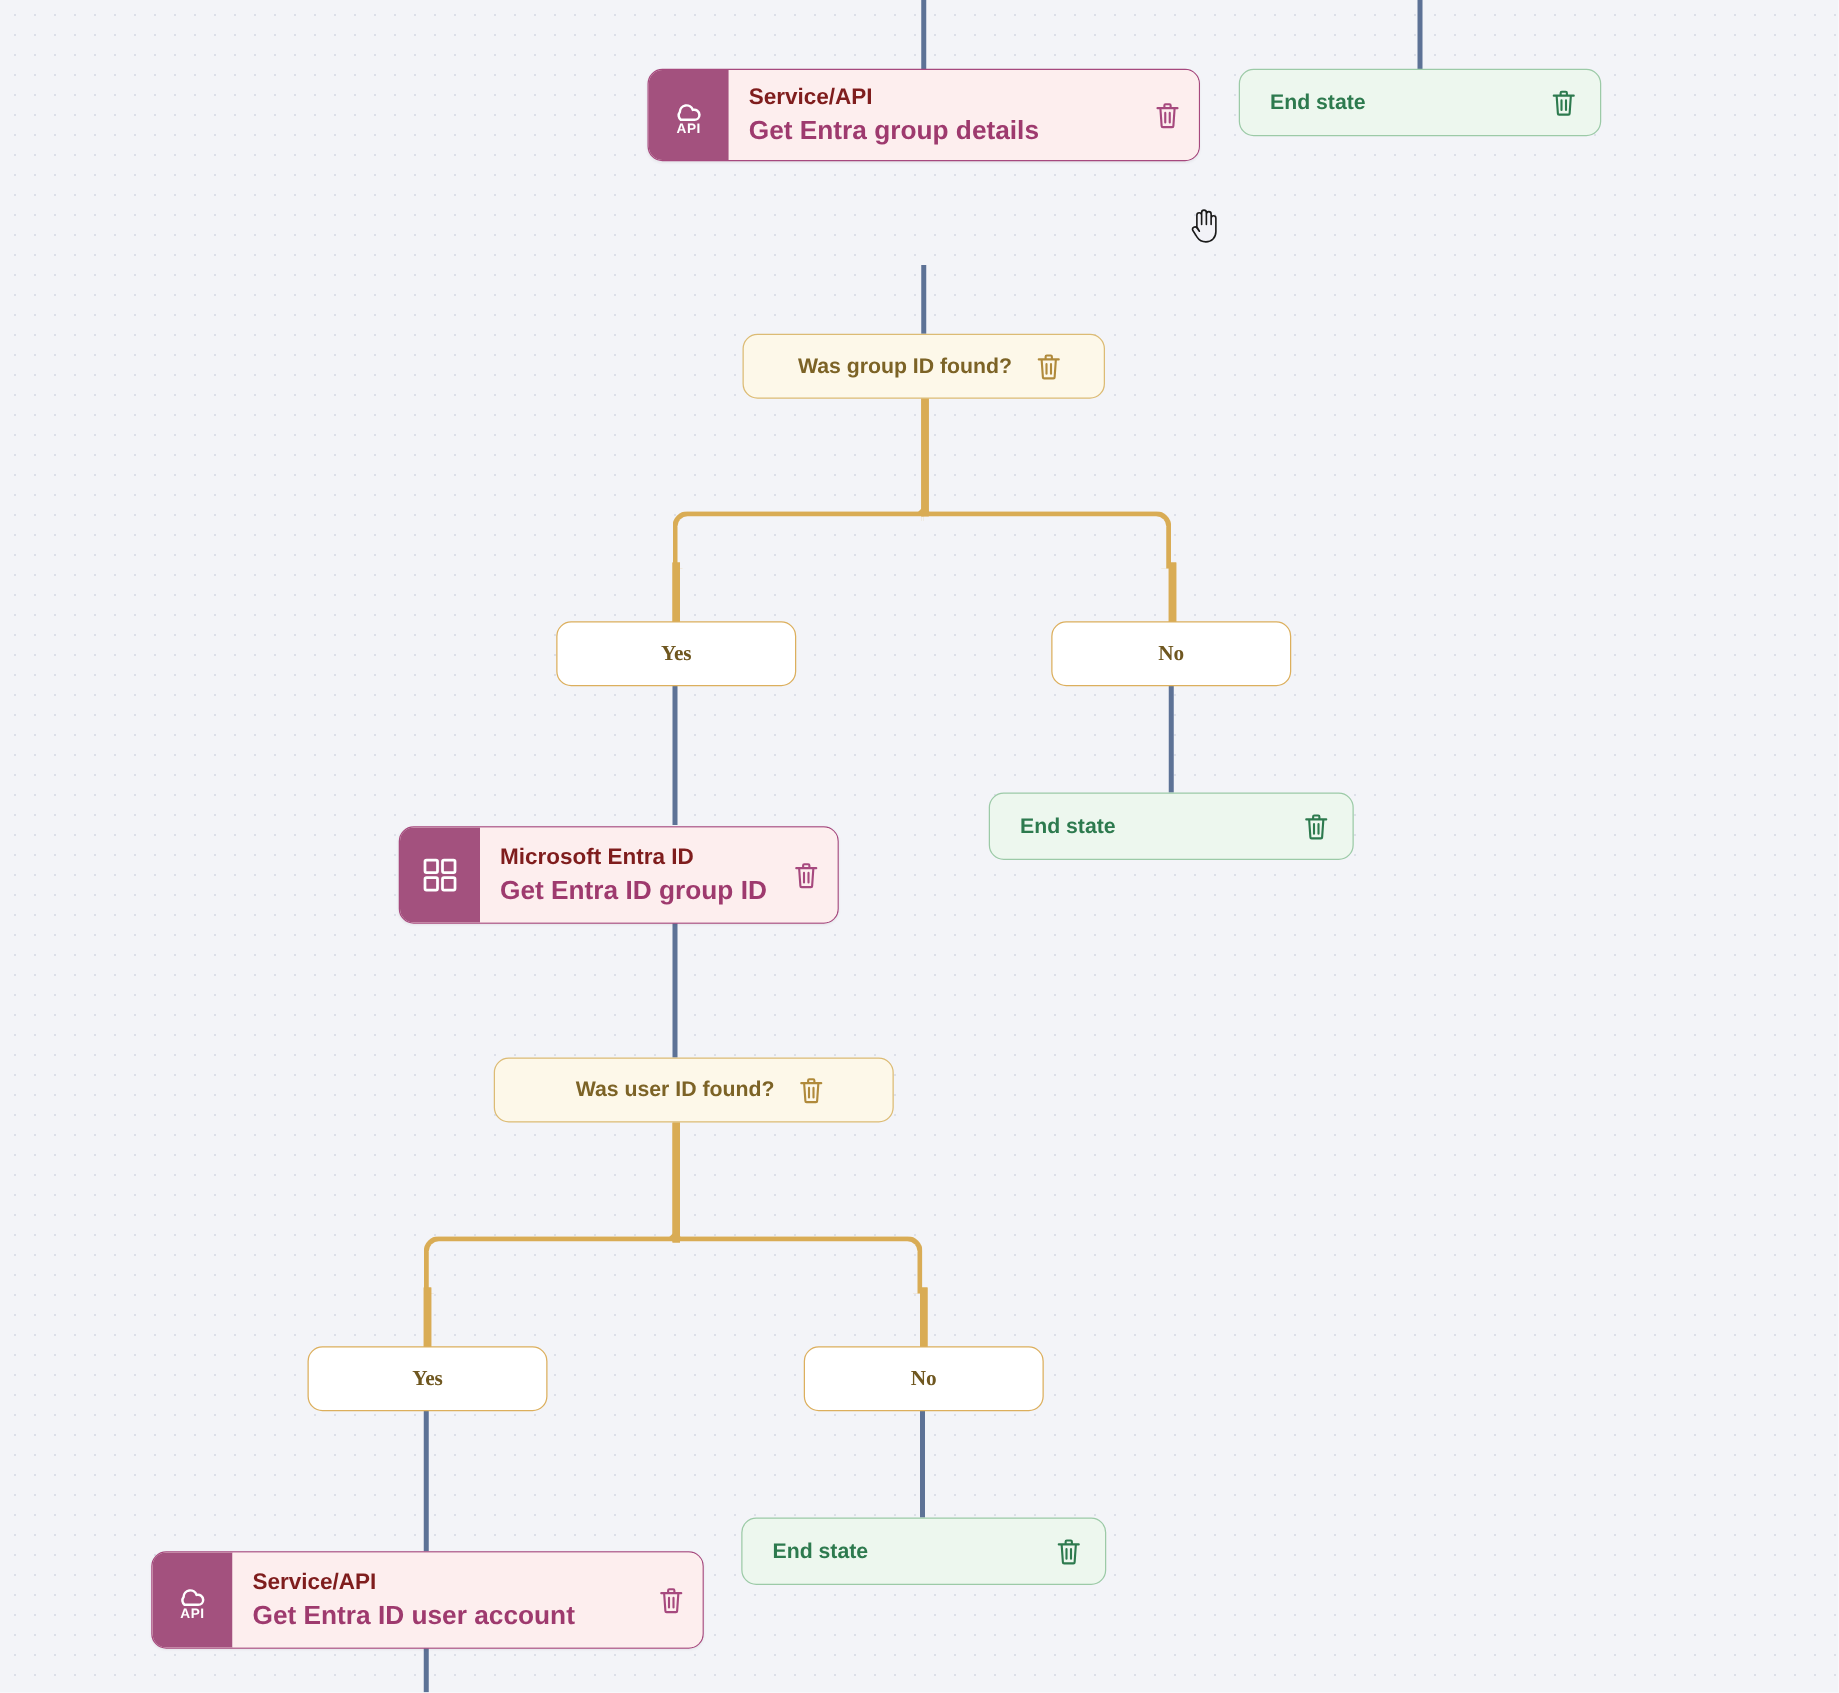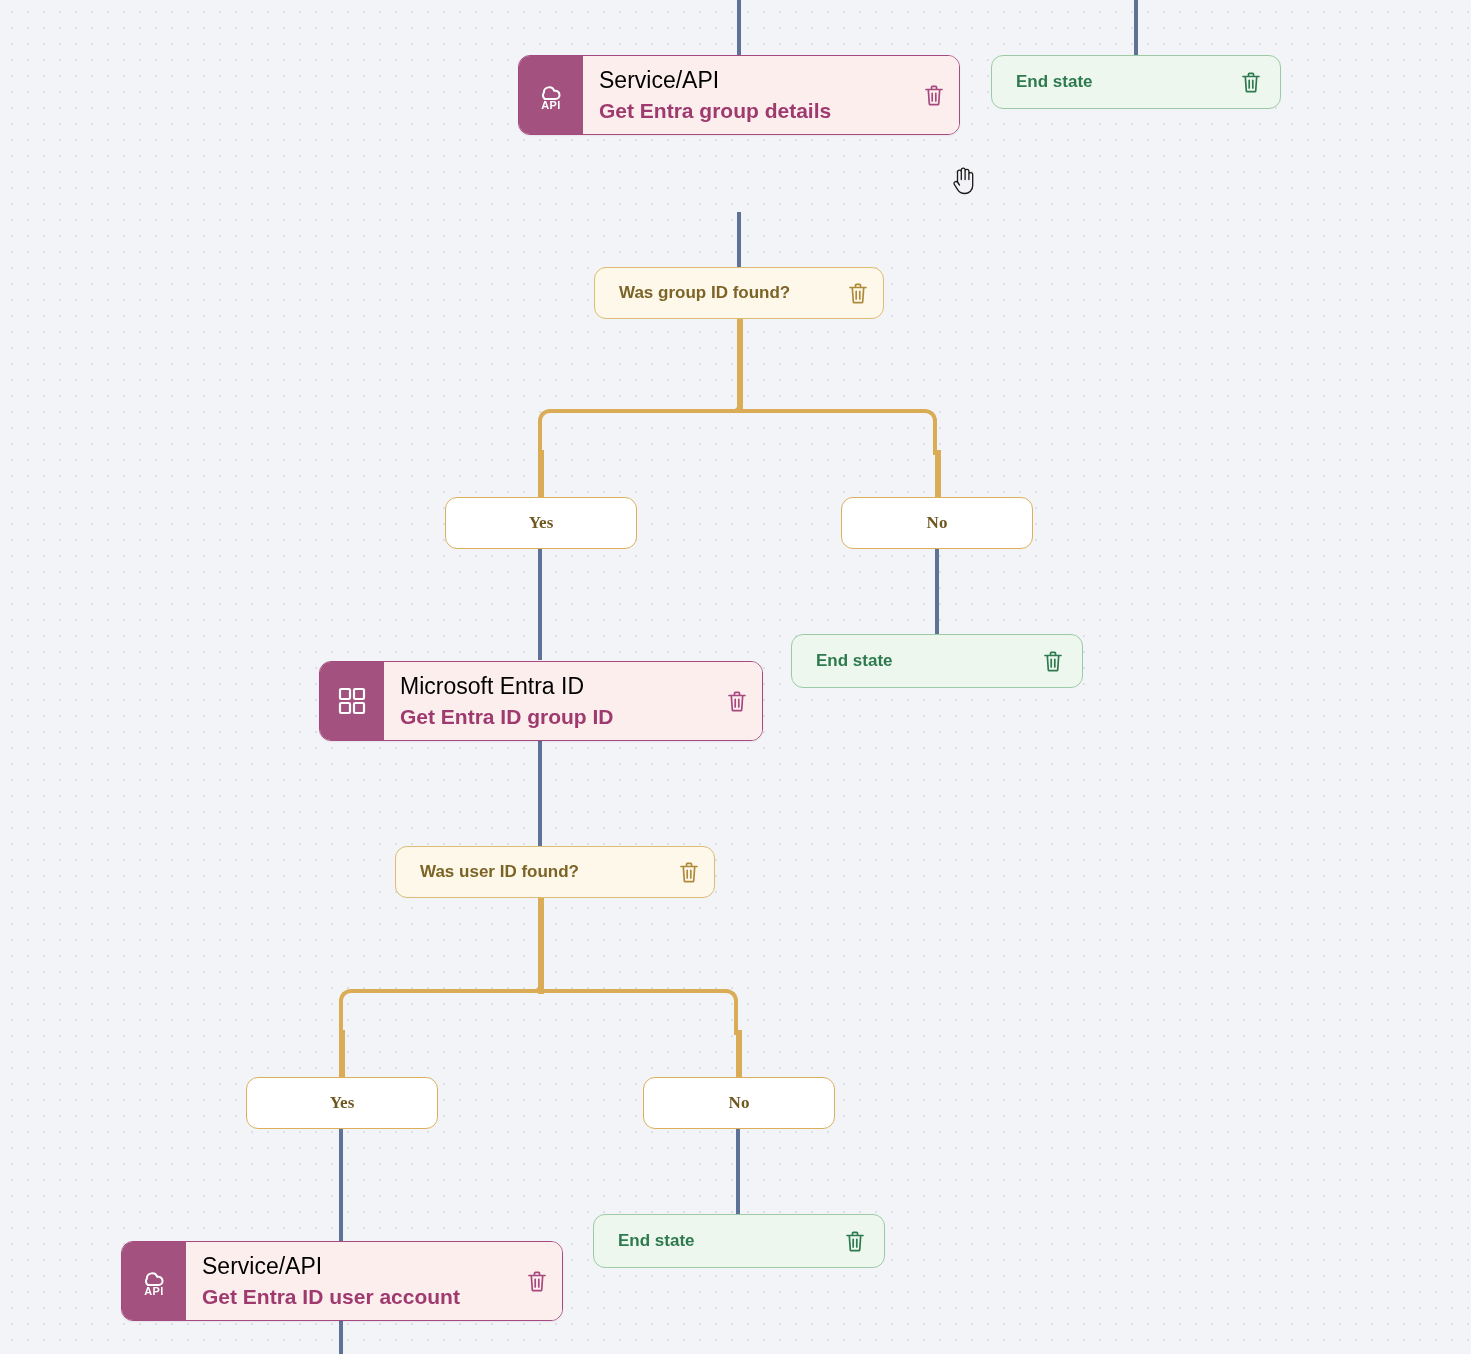--- a/index.html
+++ b/index.html
@@ -72,24 +72,24 @@
   .node-card .card-body {
     flex: 1 1 auto;
     display: flex;
     align-items: center;
     justify-content: space-between;
     padding: 10px 14px 10px 16px;
     background: #fdeeee;
   }
   .node-card .titles { display: flex; flex-direction: column; gap: 1px; }
   .node-card .subtitle {
-    font-size: 23px;
-    color: #000000;
+    font-size: 18px;
+    color: #7f1d1d;
     line-height: 1.3;
-    font-weight: 400;
+    font-weight: 700;
     white-space: nowrap;
   }
   .node-card .title {
     font-size: 21px;
     color: #9e3a6e;
     font-weight: 700;
     line-height: 1.3;
     white-space: nowrap;
   }
   .node-card .desc {
@@ -102,21 +102,21 @@
   }
 
   
   .node-decision {
     position: absolute;
     border: 1.6px solid #dcbb74;
     border-radius: 12px;
     background: #fdf8e9;
     display: flex;
     align-items: center;
-    justify-content: space-between;
+    justify-content: center;
     padding: 0 14px 0 24px;
     gap: 18px;
   }
   .node-decision .q-label {
     font-size: 17px;
     font-weight: 700;
     color: #7c6326;
     white-space: nowrap;
   }
 
@@ -244,21 +244,21 @@
   </div>
 
   <div class="node-option" style="left:445px; top:497px; width:192px; height:52px;">
     <span class="opt-label">Yes</span>
   </div>
 
   <div class="node-option" style="left:841px; top:497px; width:192px; height:52px;">
     <span class="opt-label">No</span>
   </div>
 
-  <div class="node-card" style="left:319px; top:661px; width:444px;">
+  <div class="node-card" style="left:319px; top:661px; width:352px;">
     <div class="card-top" style="min-height:76px;">
       <div class="icon-panel">
         <svg class="grid-icon" viewBox="0 0 32 32">
           <rect x="4" y="4" width="10" height="10" rx="1.2" fill="none" stroke="#ffffff" stroke-width="2.2"></rect>
           <rect x="18" y="4" width="10" height="10" rx="1.2" fill="none" stroke="#ffffff" stroke-width="2.2"></rect>
           <rect x="4" y="18" width="10" height="10" rx="1.2" fill="none" stroke="#ffffff" stroke-width="2.2"></rect>
           <rect x="18" y="18" width="10" height="10" rx="1.2" fill="none" stroke="#ffffff" stroke-width="2.2"></rect>
         </svg>
       </div>
       <div class="card-body">

